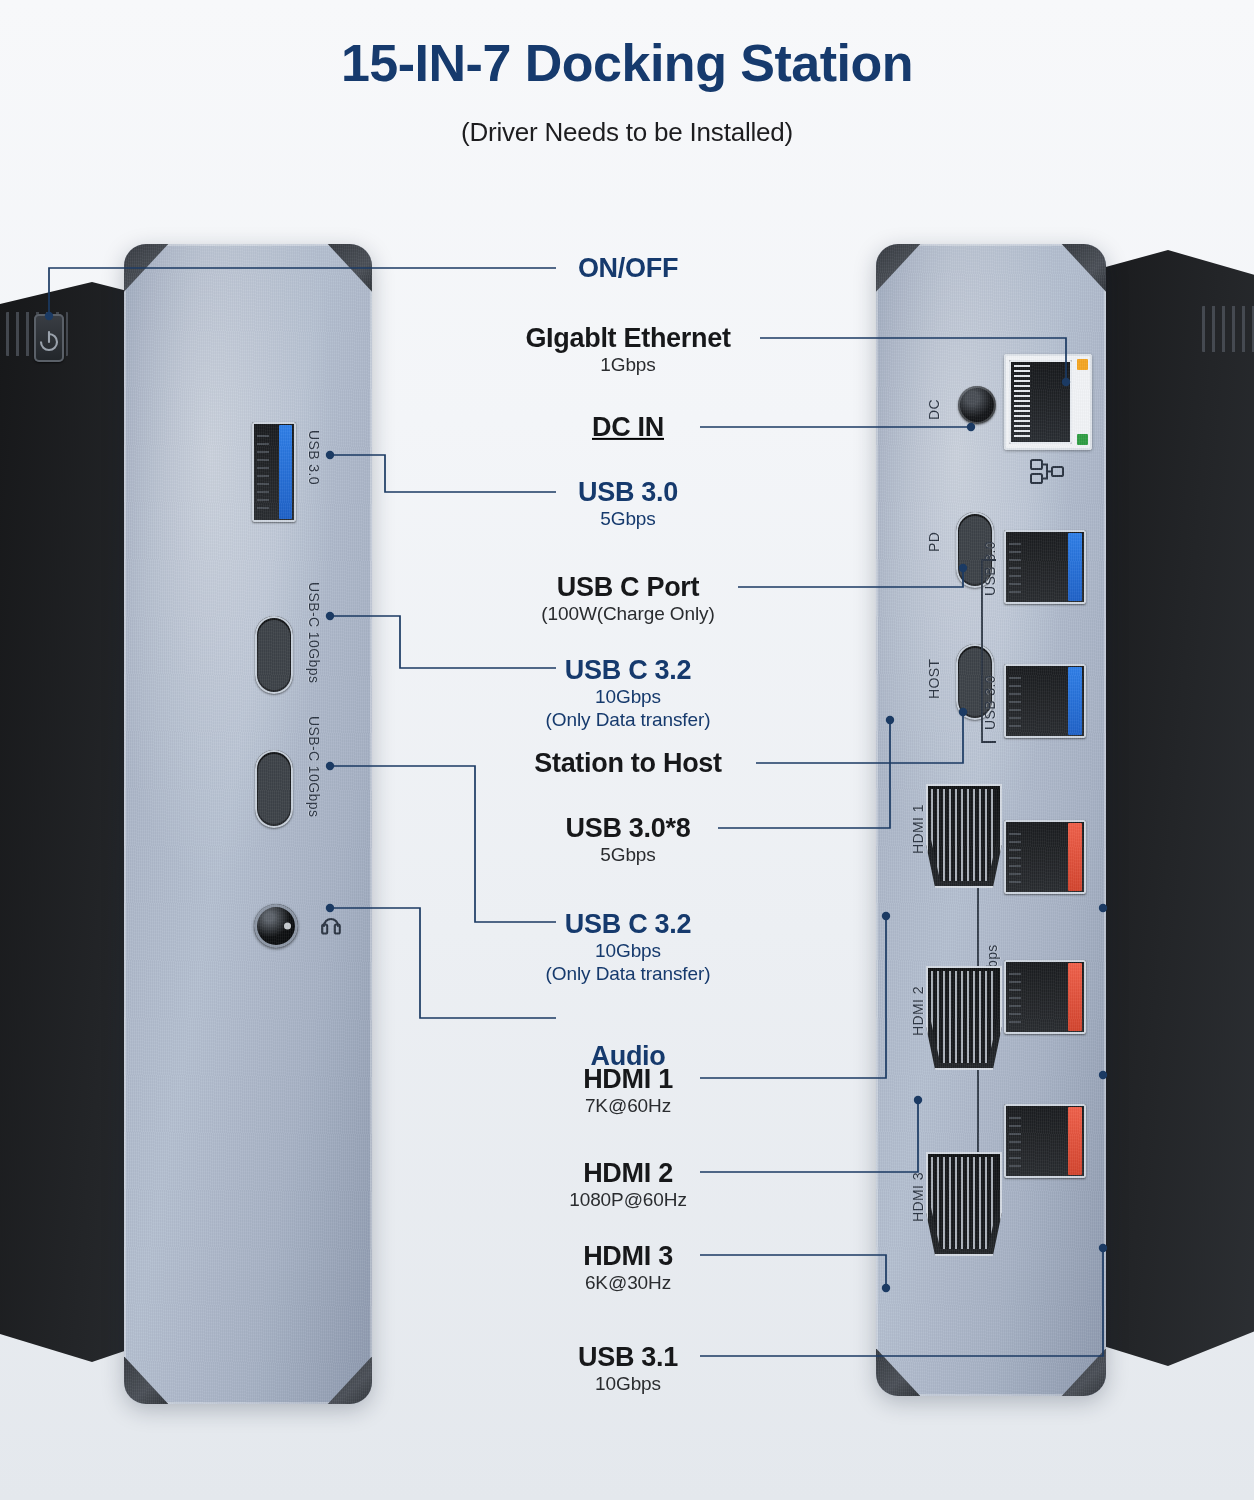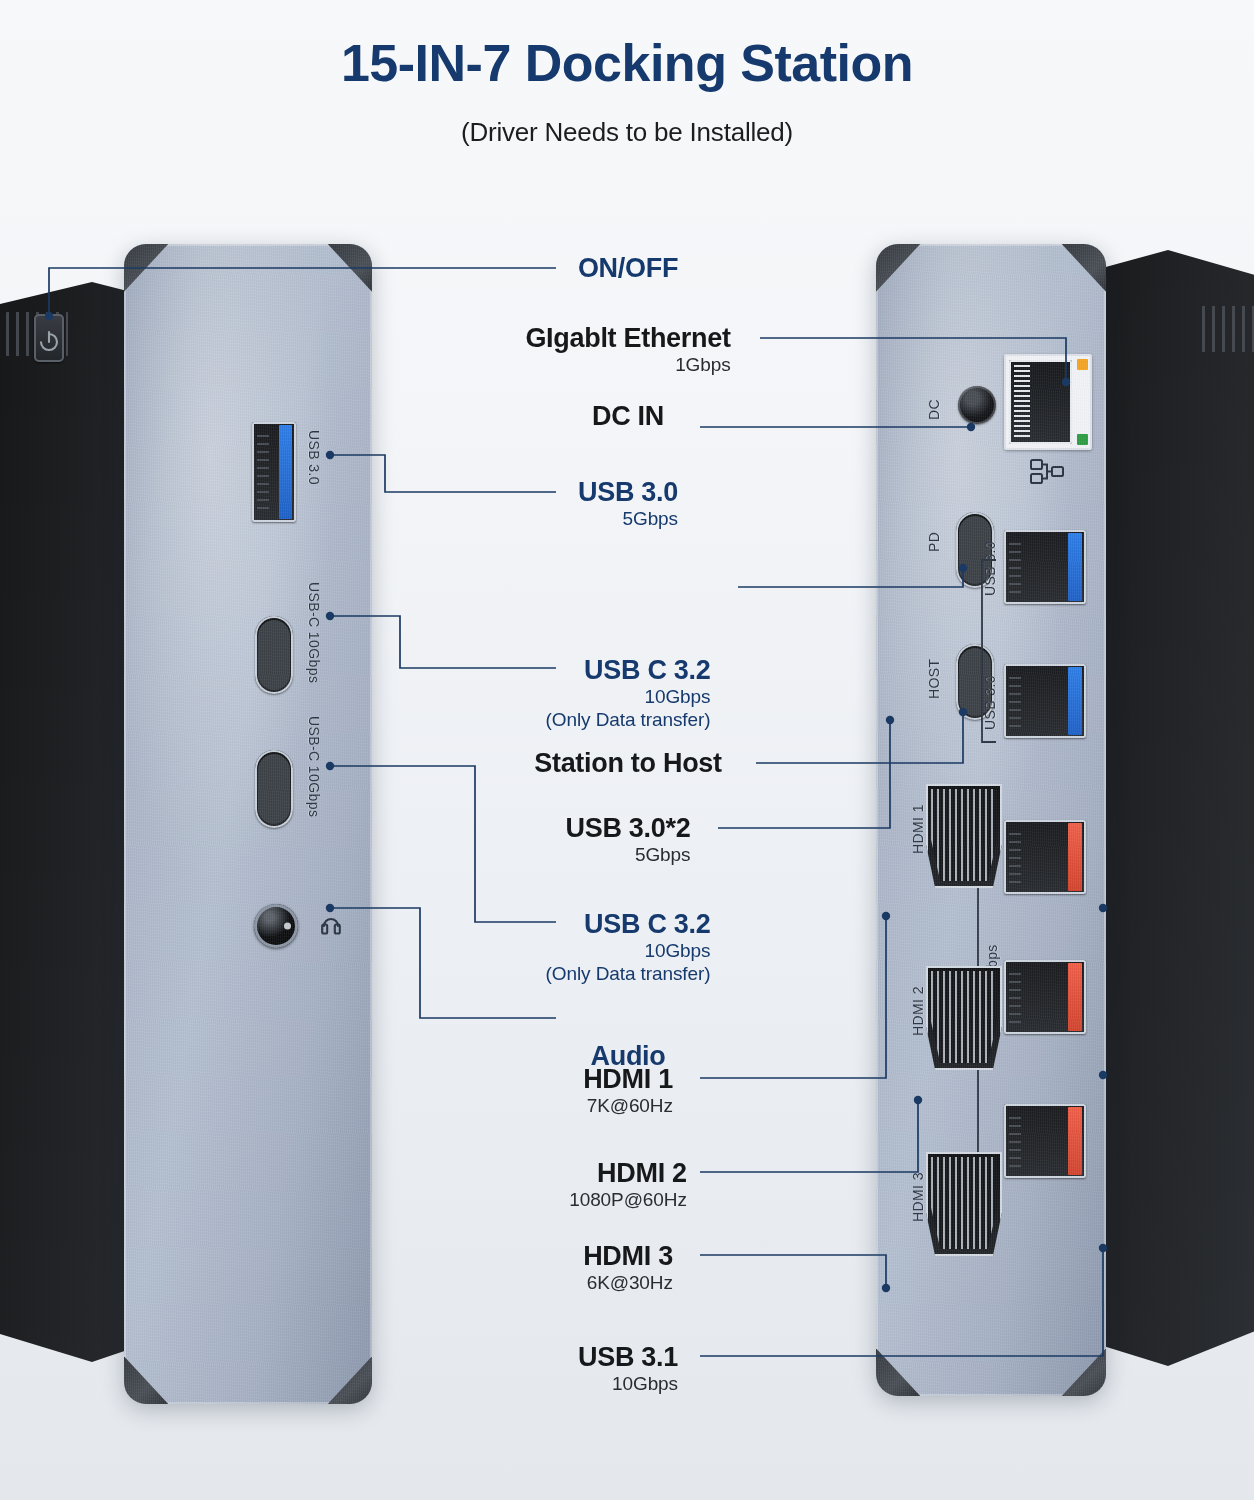--- a/index.html
+++ b/index.html
@@ -115,21 +115,21 @@
     text-shadow:0 1px 0 rgba(255,255,255,.35);
   }
   .silk.r90{ transform:rotate(90deg); transform-origin:left top; }
   .silk.rm90{ transform:rotate(-90deg); transform-origin:left top; }
 
   
   .metal-icon{ position:absolute; }
 
   
   #labels{ position:absolute; left:0; top:0; width:1254px; height:1500px; }
-  .cal{ position:absolute; text-align:right; transform:translate(-50%,-50%); white-space:nowrap; }
+  .cal{ position:absolute; text-align:center; transform:translate(-50%,-50%); white-space:nowrap; }
   .cal .l1{ font-size:27px; font-weight:bold; line-height:1.12; letter-spacing:-0.3px; }
   .cal .l2{ font-size:19px; line-height:1.22; letter-spacing:-0.1px; }
   .cal.blue .l1, .cal.blue .l2{ color:#163a6d; }
   .cal.dark .l1{ color:#17181a; }
   .cal.dark .l2{ color:#2a2c2f; }
 
   
   #leaders{ position:absolute; left:0; top:0; width:1254px; height:1500px; pointer-events:none; }
 </style>
 </head>
@@ -328,42 +328,46 @@
 <div id="labels">
   <div class="cal blue" id="cal-on-off" style="left:628px; top:268px;">
     <div class="l1">ON/OFF</div>
   </div>
 
   <div class="cal dark" id="cal-gigabit" style="left:628px; top:350px;">
     <div class="l1">GIgablt Ethernet</div>
     <div class="l2">1Gbps</div>
   </div>
 
-  <div class="cal dark" id="cal-dc-in" style="left:628px; top:416px;">
+  <div class="cal dark" id="cal-dc-in" style="left:628px; top:427px;text-decoration:underline;">
     <div class="l1">DC IN</div>
   </div>
 
   <div class="cal blue" id="cal-usb30" style="left:628px; top:504px;">
     <div class="l1">USB 3.0</div>
     <div class="l2">5Gbps</div>
   </div>
 
+  <div class="cal dark" id="cal-usb-c-port" style="left:628px; top:599px;">
+    <div class="l1">USB C Port</div>
+    <div class="l2">(100W(Charge Only)</div>
+  </div>
 
   <div class="cal blue" id="cal-usb-c-32-a" style="left:628px; top:693px;">
     <div class="l1">USB C 3.2</div>
     <div class="l2">10Gbps</div>
     <div class="l2">(Only Data transfer)</div>
   </div>
 
   <div class="cal dark" id="cal-connect-host" style="left:628px; top:763px;">
     <div class="l1">Station to Host</div>
   </div>
 
   <div class="cal dark" id="cal-usb30x2" style="left:628px; top:840px;">
-    <div class="l1">USB 3.0*2</div>
+    <div class="l1">USB 3.0*8</div>
     <div class="l2">5Gbps</div>
   </div>
 
   <div class="cal blue" id="cal-usb-c-32-b" style="left:628px; top:947px;">
     <div class="l1">USB C 3.2</div>
     <div class="l2">10Gbps</div>
     <div class="l2">(Only Data transfer)</div>
   </div>
 
   <div class="cal blue" id="cal-audio" style="left:628px; top:1018px;margin-top:38px;">

